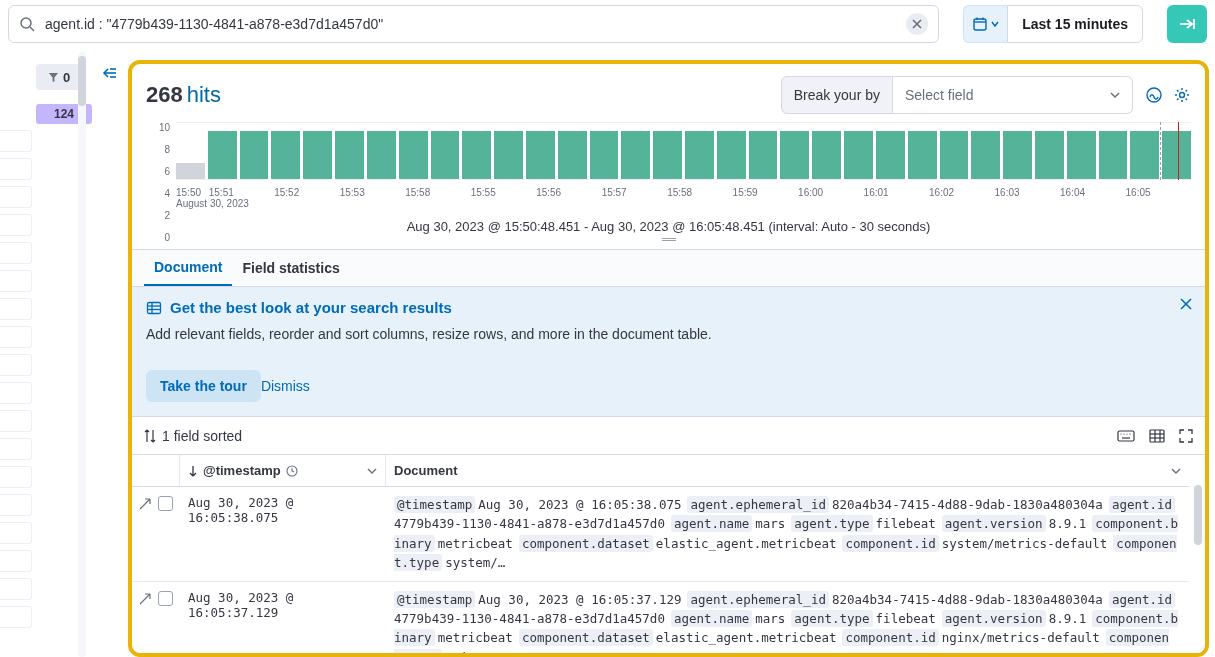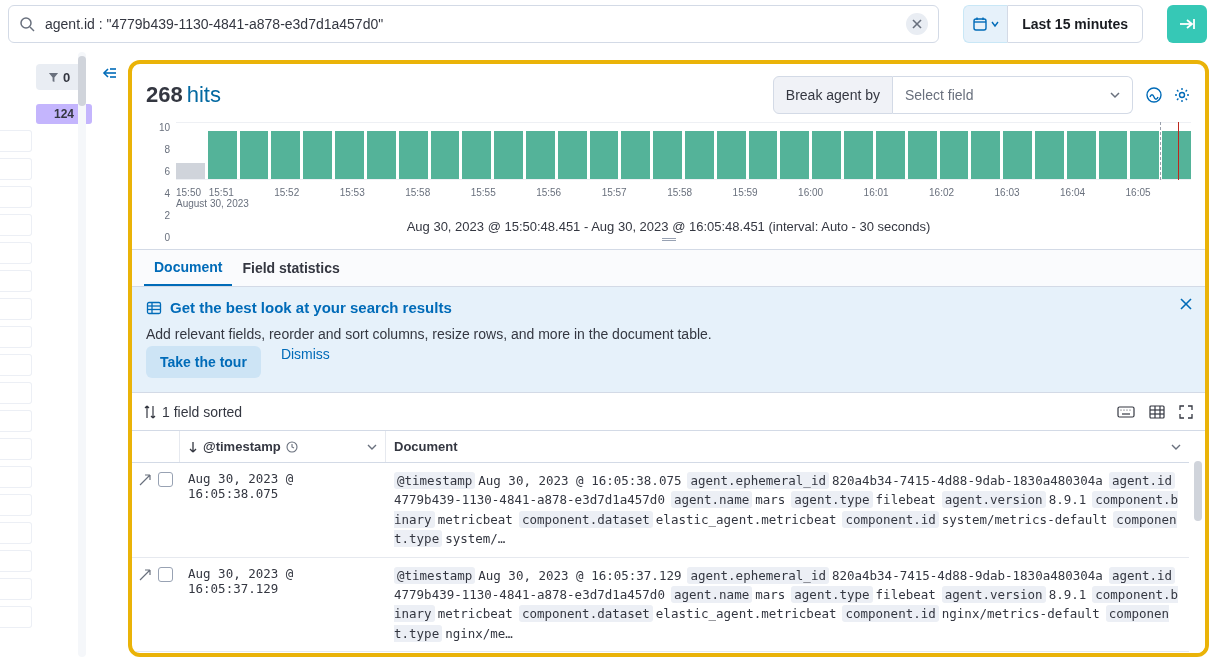--- a/index.html
+++ b/index.html
@@ -262,22 +262,22 @@
   display: flex; align-items: center; gap: 8px;
   color: #006bb8;
   font-weight: 600;
   font-size: 15px;
 }
 .callout-body {
   margin-top: 10px;
   font-size: 14px; color: #343741;
 }
 .callout-actions {
-  margin-top: 4px;
-  display: flex; gap: 20px;
+  margin-top: 28px;
+  display: flex; align-items: center; 
 }
 .tour-btn {
   background: #cde4f5;
   color: #006bb8;
   font-weight: 600;
   padding: 8px 14px;
   border-radius: 6px;
 }
 .dismiss-link { color: #006bb8; font-weight: 500; }
 .callout-close {
@@ -459,21 +459,21 @@
       <line x1="10" y1="11" x2="16" y2="11" stroke="#006bb8" stroke-width="1.6"></line>
     </svg>
 </div>
 
 <div class="main">
 
   <div class="hits-row">
     <span class="hits-count">268</span>
     <span class="hits-label">hits</span>
     <div class="breakdown">
-      <div class="breakdown-label">Break agent by</div>
+      <div class="breakdown-label">Break your by</div>
       <div class="breakdown-select">
         <span>Select field</span>
         <svg width="10" height="10" viewBox="0 0 10 10">
             <path d="M1 3 L5 7 L9 3" stroke="#69707d" stroke-width="1.5" fill="none"></path>
           </svg>
       </div>
     </div>
     <div class="hits-actions">
       <span>
         <svg width="18" height="18" viewBox="0 0 18 18" fill="none">

